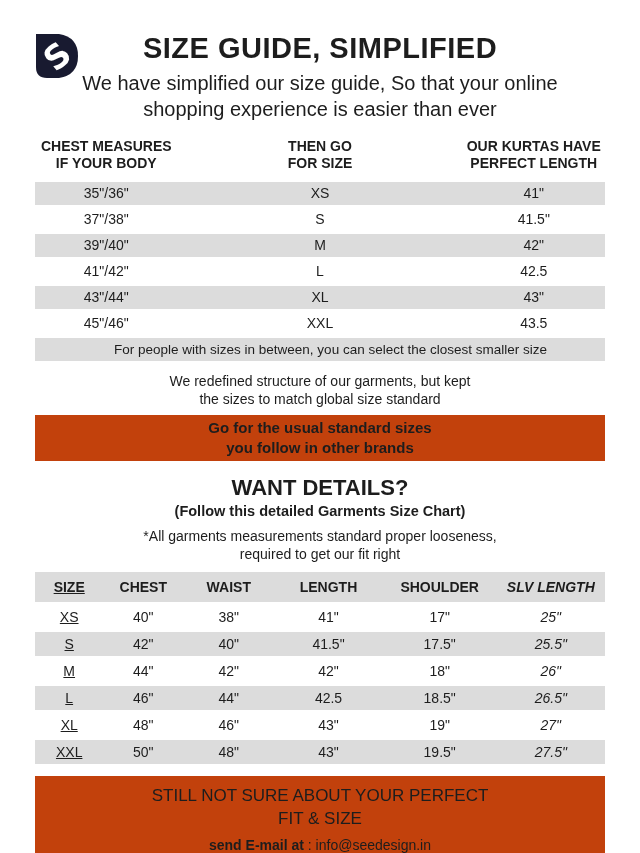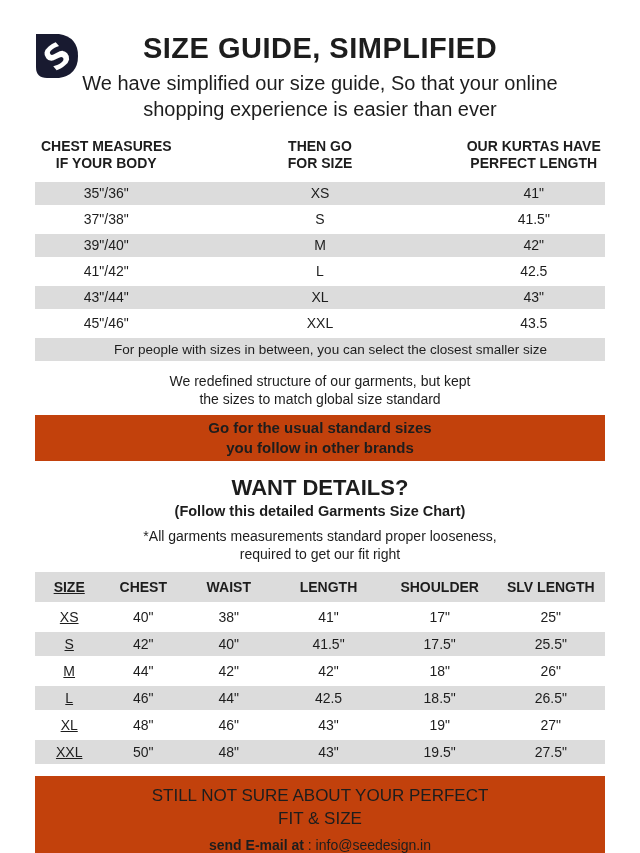--- a/index.html
+++ b/index.html
@@ -92,21 +92,21 @@
     height: 24px;
     margin-top: 3px;
     font-size: 14px;
     text-align: center;
   }
   .t2 .k1 { width: 12%; text-decoration: underline; }
   .t2 .k2 { width: 14%; }
   .t2 .k3 { width: 16%; }
   .t2 .k4 { width: 19%; }
   .t2 .k5 { width: 20%; }
-  .t2 .k6 { width: 19%; }
+  .t2 .k6 { width: 19%; font-style: italic; }
   
   .banner-contact { margin-top: 12px; padding: 9px 0 12px 0; }
   .banner-contact .big { font-weight: normal; font-size: 17px; line-height: 1.35; }
   .banner-contact .email-line { margin-top: 6px; font-size: 14px; }
   .banner-contact .email-line b { font-weight: bold; }
 </style>
 </head>
 <body>
 
 <div class="page">

